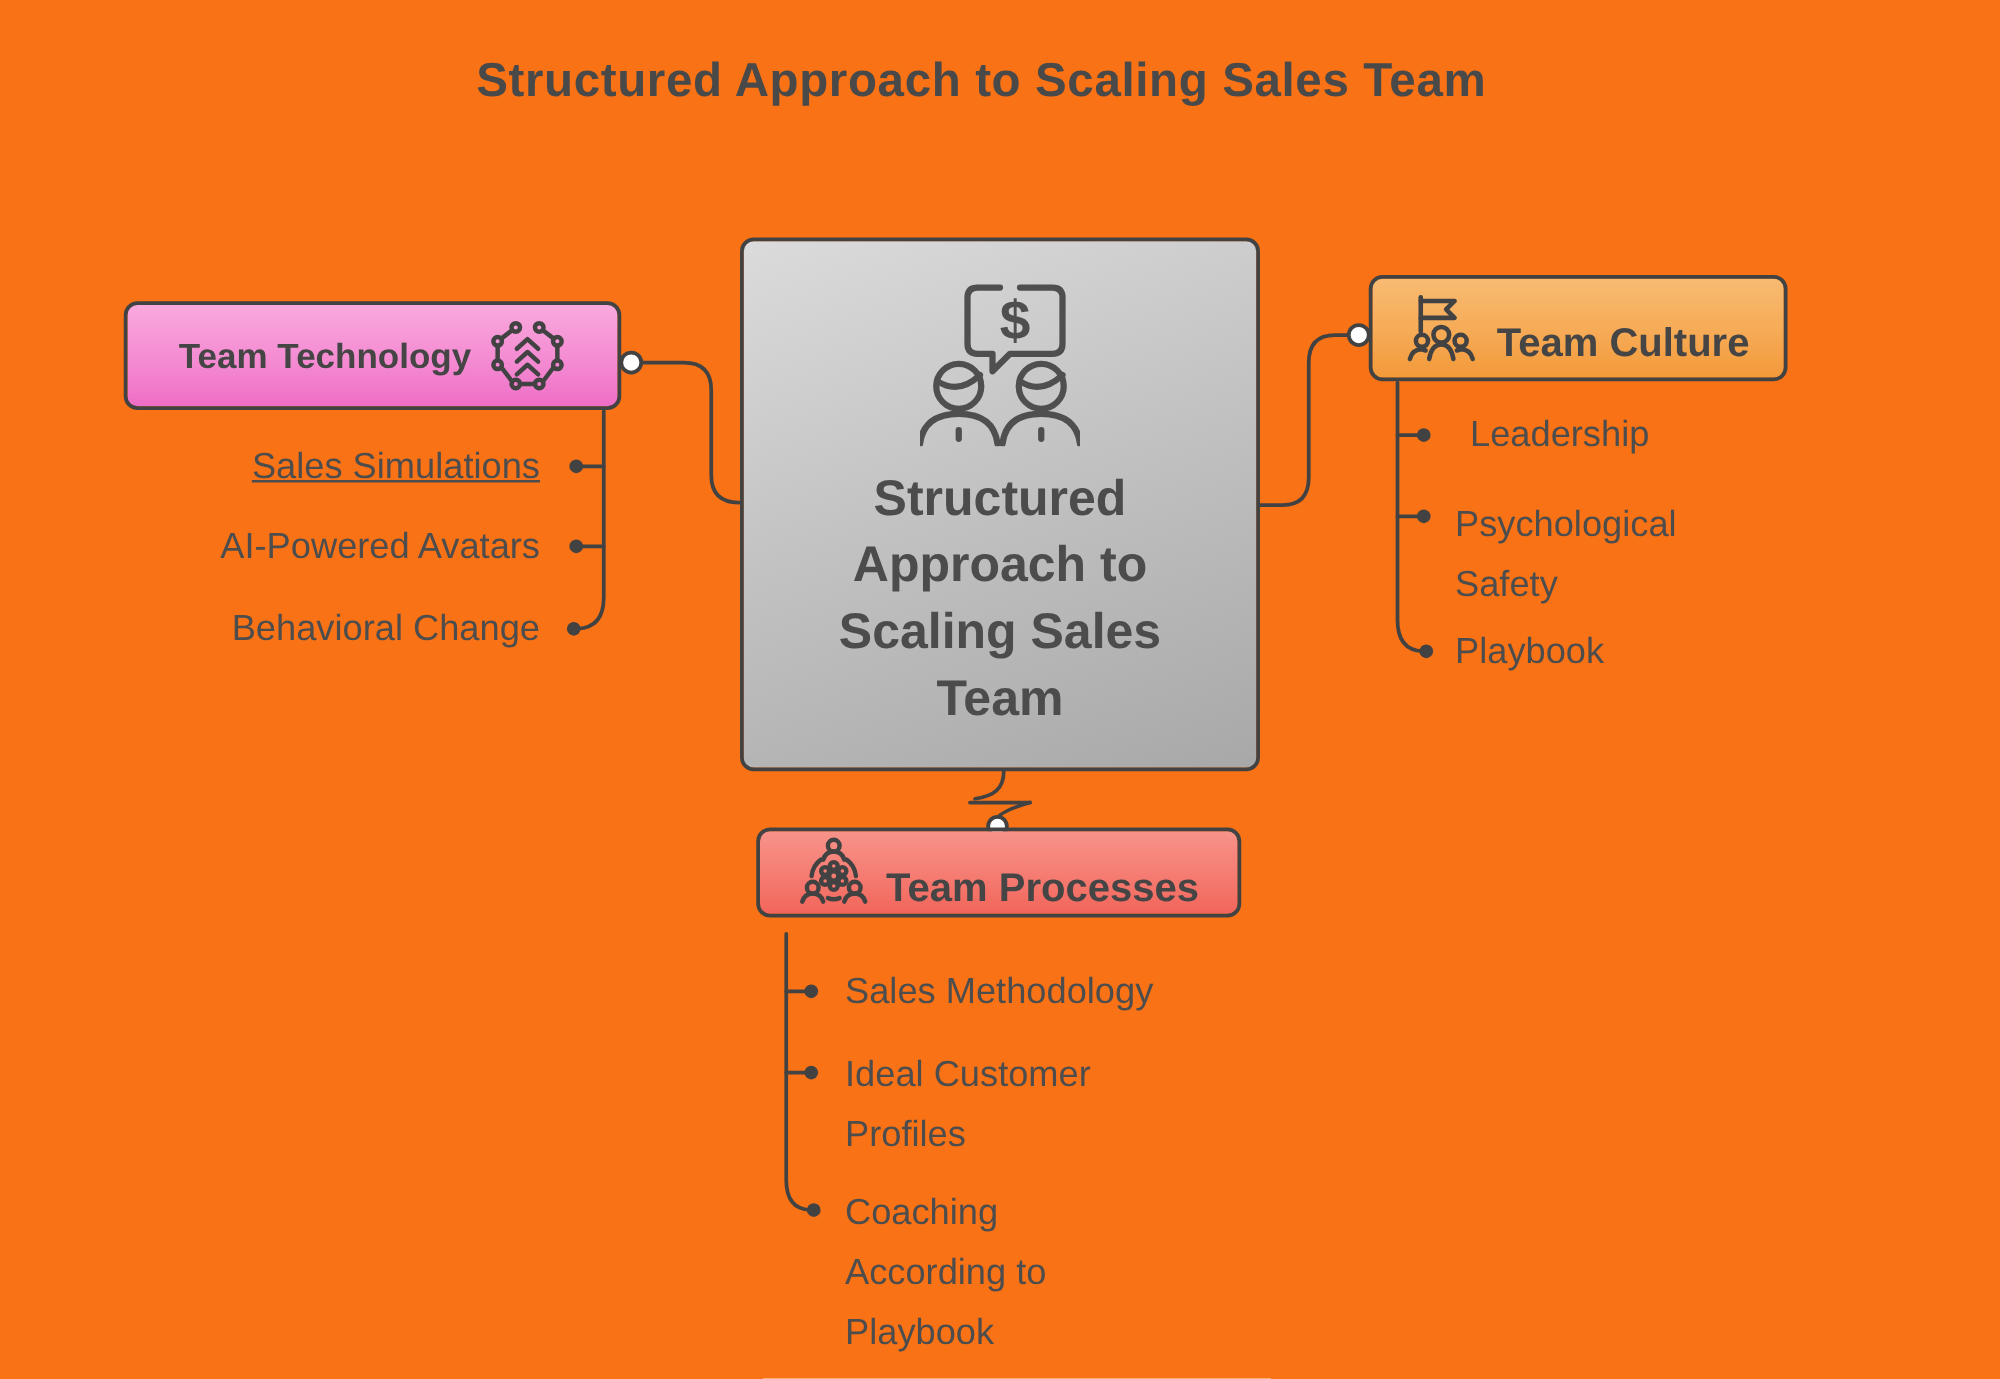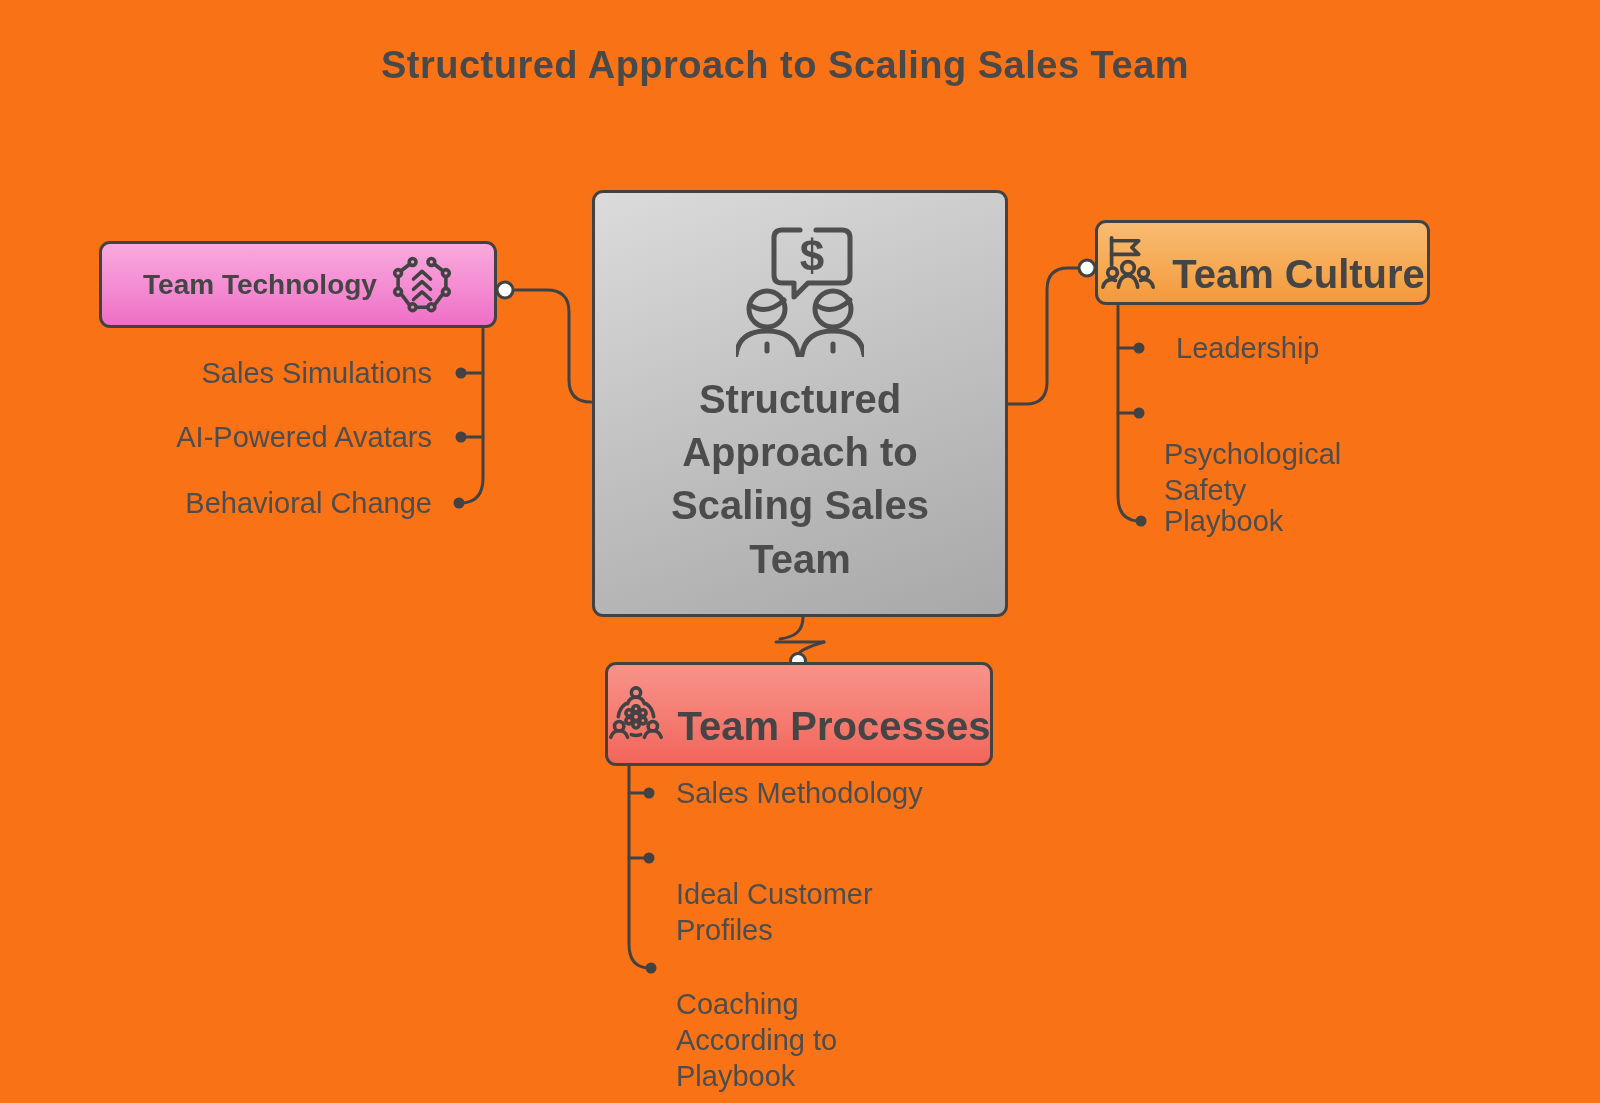--- a/index.html
+++ b/index.html
@@ -34,30 +34,30 @@
 
   .tech-node{
     left:99px;top:241px;width:398px;height:87px;
     background:linear-gradient(180deg,#f9a9dc 0%,#f48bd2 55%,#ef6ec6 100%);
   }
   .culture-node{
     left:1095px;top:220px;width:335px;height:85px;
     background:linear-gradient(180deg,#f8bb72 0%,#f6aa55 55%,#f3993a 100%);
   }
   .process-node{
-    left:605px;top:662px;width:388px;height:104px;
+    left:605px;top:662px;width:388px;height:72px;
     background:linear-gradient(180deg,#f8938a 0%,#f57b71 55%,#f2655b 100%);
   }
   .tech-node .node-label{font-size:28px;}
-  .culture-node .node-label,.process-node .node-label{font-size:40px;margin-top:24px;}
+  .culture-node .node-label,.process-node .node-label{font-size:32px;margin-top:24px;}
 
   .list-item{
     position:absolute;font-size:29px;color:#4d4d4d;line-height:34px;
   }
-  .list-item.wrap{line-height:36px;margin-top:40px;}
+  .list-item.wrap{line-height:48px;}
   .left-item{text-align:right;right:1168px;white-space:nowrap;}
   .icon{flex:0 0 auto;display:block;}
 </style>
 </head>
 <body>
 
 <div class="canvas">
 
   <div class="page-title">Structured Approach to Scaling Sales Team</div>
 
@@ -165,21 +165,21 @@
       <circle cx="30" cy="25.5" r="3.4"></circle>
       <circle cx="22.6" cy="29.8" r="3.4"></circle>
       <circle cx="22.6" cy="38.2" r="3.4"></circle>
       <circle cx="30" cy="42.5" r="3.4"></circle>
       <circle cx="37.4" cy="38.2" r="3.4"></circle>
       <circle cx="37.4" cy="29.8" r="3.4"></circle>
     </svg>
     <span class="node-label">Team Processes</span>
   </div>
 
-  <div class="list-item left-item" style="top:356px;">Sales Simulations</div>
+  <div class="list-item left-item" style="top:356px;text-decoration:underline;">Sales Simulations</div>
   <div class="list-item left-item" style="top:420px;">AI-Powered Avatars</div>
   <div class="list-item left-item" style="top:486px;text-align:center;">Behavioral Change</div>
 
   <div class="list-item" style="left:1164px;top:331px;margin-left:12px;">Leadership</div>
   <div class="list-item wrap" style="left:1164px;top:396px;max-width:265px;">Psychological Safety</div>
   <div class="list-item" style="left:1164px;top:504px;">Playbook</div>
 
   <div class="list-item" style="left:676px;top:776px;">Sales Methodology</div>
   <div class="list-item wrap" style="left:676px;top:836px;max-width:250px;">Ideal Customer Profiles</div>
   <div class="list-item wrap" style="left:676px;top:946px;max-width:215px;">Coaching According to Playbook</div>

